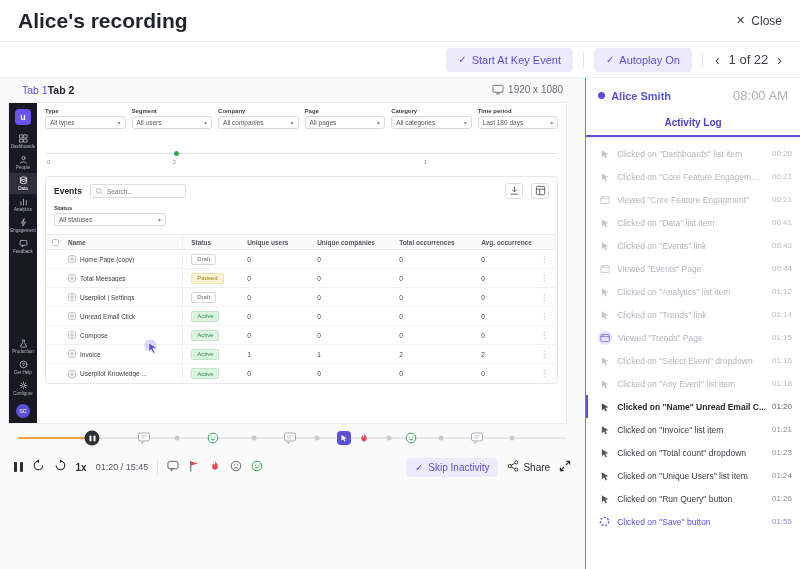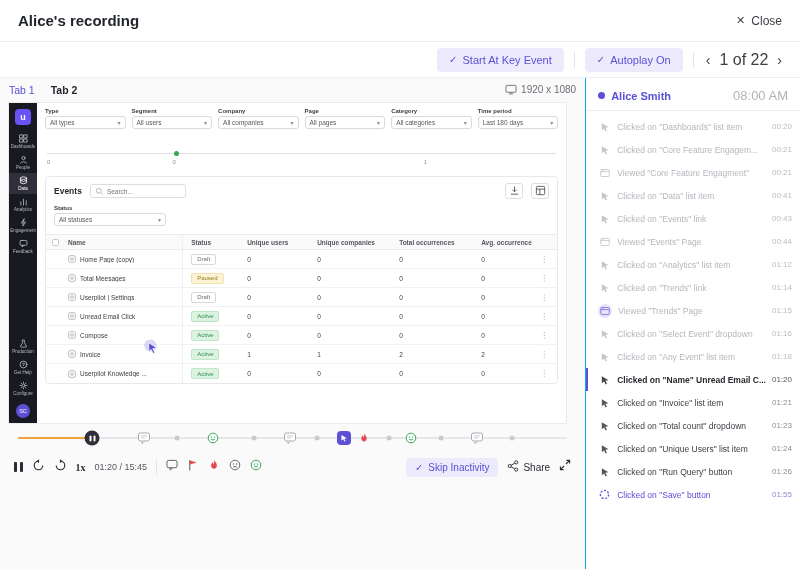--- a/index.html
+++ b/index.html
@@ -2,40 +2,40 @@
 <html><head>
 <meta charset="utf-8">
 <style>
   *{margin:0;padding:0;box-sizing:border-box}
   html,body{width:800px;height:569px;overflow:hidden}
   body{font-family:"Liberation Sans",sans-serif;background:#fff;color:#26282d}
   .page{width:800px;height:569px;display:flex;flex-direction:column;background:#fff}
 
   
   .topbar{height:42px;display:flex;align-items:center;justify-content:space-between;padding:0 18px;border-bottom:1px solid #efeff2;flex:0 0 auto}
-  .topbar h1{font-size:15px;font-weight:bold;color:#1f2329}
+  .topbar h1{font-size:21px;font-weight:bold;color:#1f2329}
   .close-btn{display:flex;align-items:center;gap:6px;font-size:12px;color:#3c4046;background:none;border:none;cursor:pointer;font-family:inherit}
   .x{font-size:11px;color:#3c4046}
 
   
   .toolbar{height:36px;display:flex;align-items:center;justify-content:flex-end;gap:10px;padding:0 16px;border-bottom:1px solid #efeff2;flex:0 0 auto}
   .pill-btn{display:flex;align-items:center;gap:5px;background:#edeafb;color:#5b4fd6;border:none;border-radius:4px;font-size:11px;font-family:inherit;padding:6px 12px;cursor:pointer}
   .ck{font-size:10px}
   .vdiv{width:1px;height:16px;background:#e4e4e8}
   .pager{display:flex;align-items:center;gap:7px}
   .chev{background:none;border:none;font-size:14px;color:#3c4046;cursor:pointer;line-height:1;padding:0 2px;font-family:inherit}
-  .page-ind{font-size:16px;color:#3c4046}
+  .page-ind{font-size:13px;color:#3c4046}
 
   
   .main{flex:1;display:flex;min-height:0}
   .viewer{flex:1;min-width:0;display:flex;flex-direction:column;background:#fafafb}
   .side{flex:0 0 198px;border-left:1px solid #0ea5e9;background:#fff;display:flex;flex-direction:column;min-height:0}
 
   
-  .tabbar{display:flex;align-items:center;gap:16px;height:24px;padding:0 9px;flex:0 0 auto}
+  .tabbar{display:flex;align-items:center;gap:0;height:24px;padding:0 22px;flex:0 0 auto}
   .tab{cursor:pointer}
   .tab1{color:#5b4fd6;font-size:10.5px}
   .tab2{color:#26282d;font-size:10.5px;font-weight:bold}
   .res{margin-left:auto;display:flex;align-items:flex-start;gap:4px;font-size:10px;color:#6a6e75}
 
   
   .stage{flex:0 0 auto;height:322px;padding:0 18px 0 8px}
   .app{position:relative;display:flex;height:100%;background:#fff;border:1px solid #ececef;overflow:hidden}
   .sb{flex:0 0 28px;background:#191922;display:flex;flex-direction:column;padding:4px 0 5px}
   .sb-logo{width:16px;height:16px;margin:2px auto 6px;background:#6a52f4;border-radius:4px;color:#fff;font-size:9px;font-weight:bold;display:flex;align-items:center;justify-content:center}
@@ -106,21 +106,21 @@
   .tl-progress{position:absolute;left:0;top:11px;height:2px;background:#f0a23c;border-radius:1px}
   .tl-markers{position:absolute;inset:0}
   .tlm{position:absolute;top:12px;transform:translate(-50%,-50%);display:flex;align-items:center;justify-content:center;cursor:pointer;background:transparent}
   .tl-playhead{width:15px;height:15px;border-radius:50%;background:#2f2f38;gap:2px}
   .tl-playhead i{width:2px;height:6px;background:#fff;border-radius:1px}
   .tl-event{width:14px;height:14px;border-radius:4px;background:#5b4fd6}
   .tl-dot{width:5px;height:5px;border-radius:50%;background:#c9cbd1}
 
   
   .controls{display:flex;align-items:center;gap:9px;height:30px;padding:0 14px;flex:0 0 auto;background:#fafafb}
-  .cbtn{background:none;border:none;padding:0;display:flex;align-items:center;cursor:pointer;font-family:Liberation Serif, serif}
+  .cbtn{background:none;border:none;padding:0;display:flex;align-items:center;cursor:pointer;font-family:Liberation Sans, sans-serif}
   .pbars{display:flex;gap:2.5px}
   .pbars i{width:3px;height:10px;background:#2b2b33;border-radius:1px}
   .speed{font-size:10px;font-weight:bold;color:#2b2b33}
   .time{font-size:9px;color:#55585e}
   .pill-btn.small{padding:4px 9px;font-size:10px}
   .share-btn{display:flex;align-items:center;gap:4px;background:none;border:none;font-size:10px;color:#2b2b33;font-family:inherit;cursor:pointer}
 
   
   .sess-head{padding:10px 12px 7px}
   .sess-row1{display:flex;align-items:center;gap:6px}
@@ -673,20 +673,21 @@
 
     <aside class="side">
       <div class="sess-head">
         <div class="sess-row1">
           <span class="udot"></span>
           <span class="uname">Alice Smith</span>
           <span class="uclock">08:00 AM</span>
         </div>
       </div>
       <div class="side-tabs">
+        <div class="stab active"><span>Activity Log</span></div>
       </div>
       <div class="log">
           <div class="log-row log-past">
     <span class="li">
               <svg viewBox="0 0 12 12" width="10" height="10">
                 <path d="M2.2 1.4 L10.2 6.4 L6.5 7 L8.3 10.6 L6.7 11.4 L4.9 7.8 L2.2 9.8 Z" fill="currentColor"></path>
               </svg>
             </span>
     <span class="log-text">Clicked on "Dashboards" list item</span>
     <span class="log-time">00:20</span>

